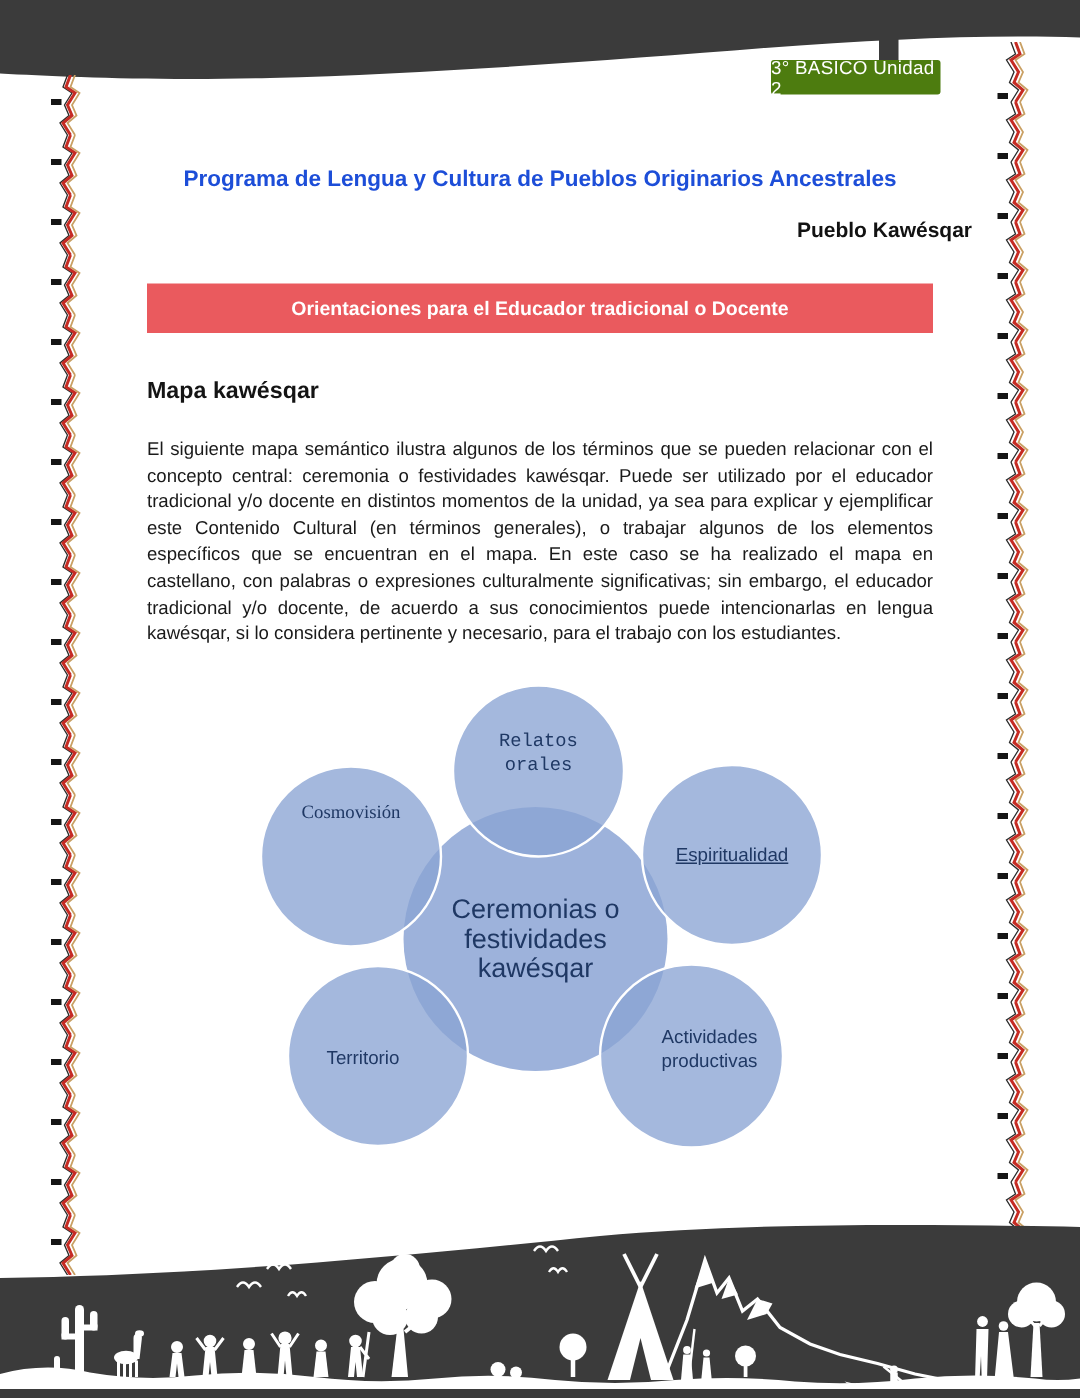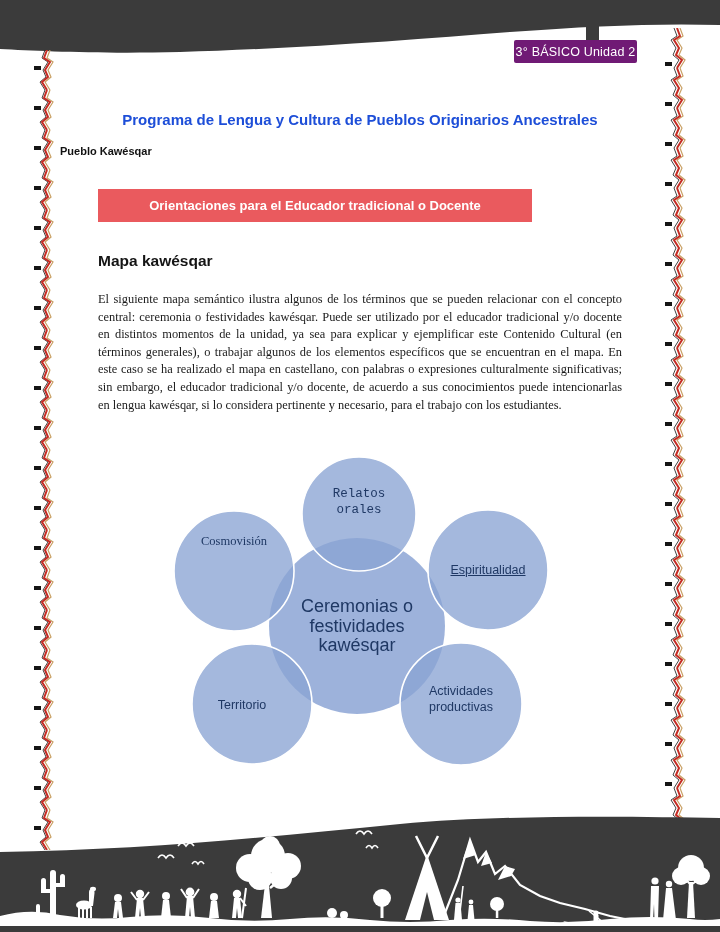--- a/index.html
+++ b/index.html
@@ -4,38 +4,38 @@
 <style>
   html,body{margin:0;padding:0;}
   body{
     width:720px;height:932px;position:relative;background:#ffffff;
     font-family:"Liberation Sans", sans-serif;overflow:hidden;
   }
   
   .header-svg{position:absolute;top:0;left:0;}
   .badge-stem{position:absolute;left:586px;top:26px;width:13px;height:16px;background:#3b3b3b;}
   .unit-badge{
-    position:absolute;left:514px;top:40px;width:123px;height:23px;
-    background:#701a75;color:#fff;font-size:12.5px;letter-spacing:.2px;
+    position:absolute;left:514px;top:40px;width:113px;height:23px;
+    background:#4d7c0f;color:#fff;font-size:12.5px;letter-spacing:.2px;
     display:flex;align-items:center;justify-content:center;border-radius:2px;
   }
   
   .doc-title{position:absolute;top:111px;left:60px;width:600px;text-align:center;
     font-size:15px;font-weight:bold;color:#1d4ed8;}
-  .doc-subtitle{position:absolute;top:145px;left:60px;width:600px;text-align:left;
-    font-size:11px;font-weight:bold;color:#121212;}
+  .doc-subtitle{position:absolute;top:145px;left:48px;width:600px;text-align:right;
+    font-size:14px;font-weight:bold;color:#121212;}
   .section-banner{
-    position:absolute;top:189px;left:98px;width:434px;height:33px;background:#ea5a5e;
+    position:absolute;top:189px;left:98px;width:524px;height:33px;background:#ea5a5e;
     color:#ffffff;font-weight:bold;font-size:13px;
     display:flex;align-items:center;justify-content:center;text-align:center;
   }
   .section-heading{position:absolute;top:252px;left:98px;font-size:15.5px;font-weight:bold;color:#141414;}
   .intro-paragraph{
     position:absolute;top:291px;left:98px;width:524px;
-    font-size:12.4px;line-height:17.6px;text-align:justify;color:#1a1a1a;font-family:Liberation Serif, serif;
+    font-size:12.4px;line-height:17.6px;text-align:justify;color:#1a1a1a;
   }
   
   .map-svg{position:absolute;top:440px;left:0;}
   .map-label{
     position:absolute;text-align:center;color:#1f3864;
     font-size:12.5px;line-height:15.5px;
   }
   .map-label.center-label{font-size:18px;line-height:19.5px;text-align:center;}
   
   .border-left{position:absolute;left:30px;top:50px;}
@@ -94,21 +94,21 @@
     <circle cx="488" cy="130" r="60"></circle>
     <circle cx="252" cy="264" r="60"></circle>
     <circle cx="461" cy="264" r="61"></circle>
   </g>
 </svg>
 <div class="map-label center-label" style="left:277px;top:597px;width:160px;">Ceremonias o festividades kawésqar</div>
 <div class="map-label" style="left:329px;top:487px;width:60px;font-family:Liberation Mono, monospace;">Relatos orales</div>
 <div class="map-label" style="left:174px;top:534px;width:120px;font-family:Liberation Serif, serif;">Cosmovisión</div>
 <div class="map-label" style="left:428px;top:563px;width:120px;text-decoration:underline;">Espiritualidad</div>
 <div class="map-label" style="left:192px;top:698px;width:100px;">Territorio</div>
-<div class="map-label" style="left:411px;top:684px;width:100px;">Actividades productivas</div>
+<div class="map-label" style="left:423px;top:684px;width:100px;">Actividades productivas</div>
 
 <svg class="footer-svg" width="720" height="120" viewBox="0 0 720 120">
   <path d="M0,40 C140,38 260,26 400,12 C500,3 620,4 720,6 L720,120 L0,120 Z" fill="#3b3b3b"></path>
   <g fill="#ffffff">
 
     <path d="M0,120 L0,104 Q30,96 60,103 Q95,109 130,105 Q170,101 210,106 Q250,111 290,107 Q330,103 370,108 Q410,112 450,108 Q490,105 530,109 Q570,112 610,107 Q650,103 690,107 Q705,109 720,107 L720,114 L0,114 Z"></path>
 
     <g>
       <rect x="50" y="58" width="6" height="48" rx="3"></rect>
       <rect x="41" y="66" width="5" height="15" rx="2.5"></rect>

